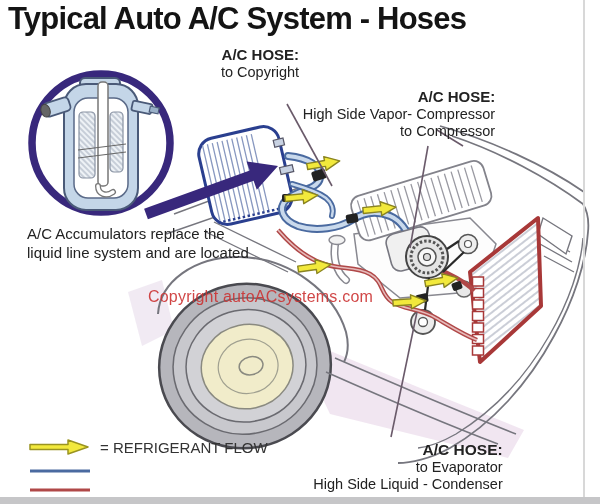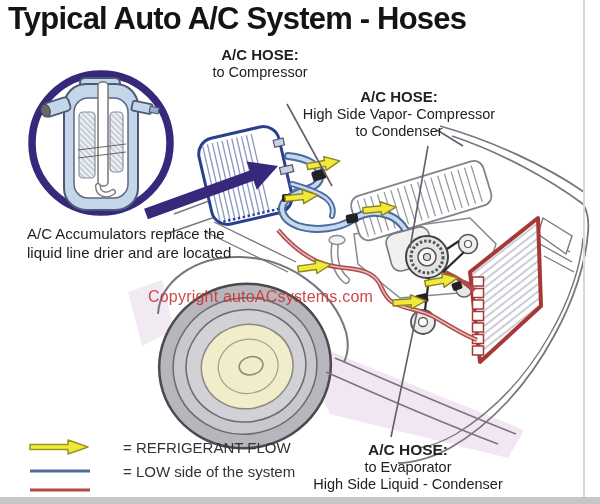--- a/index.html
+++ b/index.html
@@ -5,36 +5,36 @@
   html,body{margin:0;padding:0;background:#888;}
   #page{
     position:relative;width:600px;height:504px;background:#ffffff;
     font-family:"Liberation Sans",sans-serif;overflow:hidden;
   }
   .title{
     position:absolute;left:8px;top:1px;font-size:31px;font-weight:bold;
     letter-spacing:-0.8px;color:#141414;white-space:nowrap;z-index:5;text-align:right;
   }
   .label-block{
-    position:absolute;transform:translateX(-50%);text-align:center;
+    position:absolute;transform:translateX(-50%);text-align:right;
     font-size:14.5px;line-height:17.5px;color:#222;white-space:nowrap;z-index:5;
   }
   .lb-head{font-weight:bold;font-size:15px;}
   .label-liquid .lb-head{font-size:15.5px;}
   .caption{
     position:absolute;left:27px;top:225px;font-size:15px;line-height:18.5px;
     color:#222;white-space:nowrap;z-index:5;
   }
   .copyright{
     position:absolute;left:148px;top:288px;font-size:16px;letter-spacing:.2px;
     color:var(--copyright-red,#cc3333);opacity:.9;white-space:nowrap;z-index:6;text-align:center;
   }
   .legend-row{
     position:absolute;left:28px;display:flex;align-items:flex-end;height:18px;
-    font-size:15px;color:#333;white-space:nowrap;z-index:5;gap:23px;
+    font-size:15px;color:#333;white-space:nowrap;z-index:5;
   }
   .legend-sym{width:64px;height:18px;margin-right:8px;flex:0 0 auto;}
   .right-border{position:absolute;left:583px;top:0;width:2px;height:498px;background:#d8d8d8;z-index:4;}
   .bottom-strip{position:absolute;left:0;top:497px;width:600px;height:7px;background:#c6c6c8;z-index:4;}
   svg.diagram{position:absolute;left:0;top:0;z-index:1;}
 </style>
 </head>
 <body>
 
 <div id="page">
@@ -193,53 +193,52 @@
       <line x1="428" y1="146" x2="410" y2="248"></line>
       <line x1="437" y1="130" x2="463" y2="146"></line>
       <line x1="391" y1="437" x2="417" y2="312"></line>
     </g>
   </svg>
 
   <div class="title">Typical Auto A/C System - Hoses</div>
 
   <div class="label-block" style="left:260px;top:46px">
     <div class="lb-head">A/C HOSE:</div>
-    <div>to Compressor</div>
+    <div>to Copyright</div>
   </div>
 
   <div class="label-block" style="left:399px;top:88px">
     <div class="lb-head">A/C HOSE:</div>
     <div>High Side Vapor- Compressor</div>
-    <div>to Condenser</div>
+    <div>to Compressor</div>
   </div>
 
   <div class="caption">
     <div>A/C Accumulators replace the</div>
-    <div>liquid line drier and are located</div>
+    <div>liquid line system and are located</div>
   </div>
 
   <div class="copyright">Copyright autoACsystems.com</div>
 
   <div class="label-block label-liquid" style="left:408px;top:441px">
     <div class="lb-head">A/C HOSE:</div>
     <div>to Evaporator</div>
     <div>High Side Liquid - Condenser</div>
   </div>
 
   <div class="legend-row" style="top:438px">
     <svg class="legend-sym" viewBox="0 0 64 18">
       <polygon points="2,6.5 40,6.5 40,2 60,9 40,16 40,11.5 2,11.5" style="fill:var(--flow-arrow-yellow,#f2e93c)" stroke="#9a9420" stroke-width="1.5" stroke-linejoin="round"></polygon>
     </svg>
     <span>= REFRIGERANT FLOW</span>
   </div>
   <div class="legend-row" style="top:462px">
     <svg class="legend-sym" viewBox="0 0 64 18">
       <line x1="2" y1="9" x2="62" y2="9" style="stroke:var(--low-side-blue,#4a6aa0)" stroke-width="3"></line>
     </svg>
-    <span>= LOW side of the system</span>
   </div>
   <div class="legend-row" style="top:481px">
     <svg class="legend-sym" viewBox="0 0 64 18">
       <line x1="2" y1="9" x2="62" y2="9" style="stroke:var(--high-side-red,#b04848)" stroke-width="3"></line>
     </svg>
   </div>
 
   <div class="right-border"></div>
   <div class="bottom-strip"></div>
 </div>

